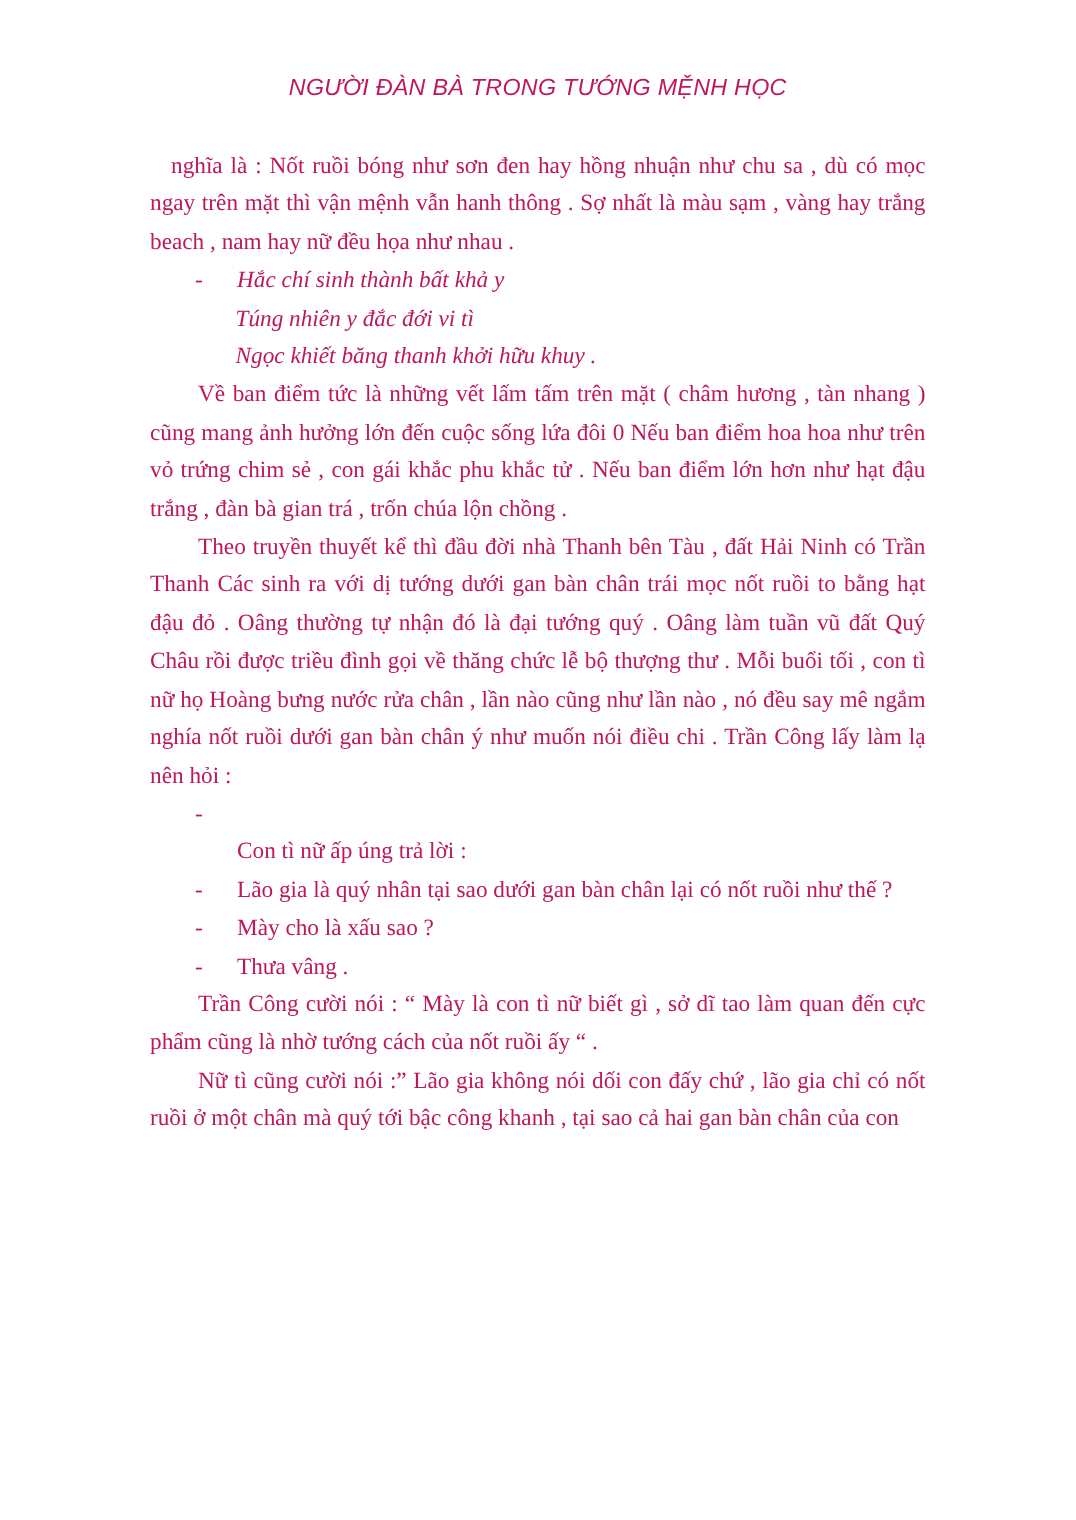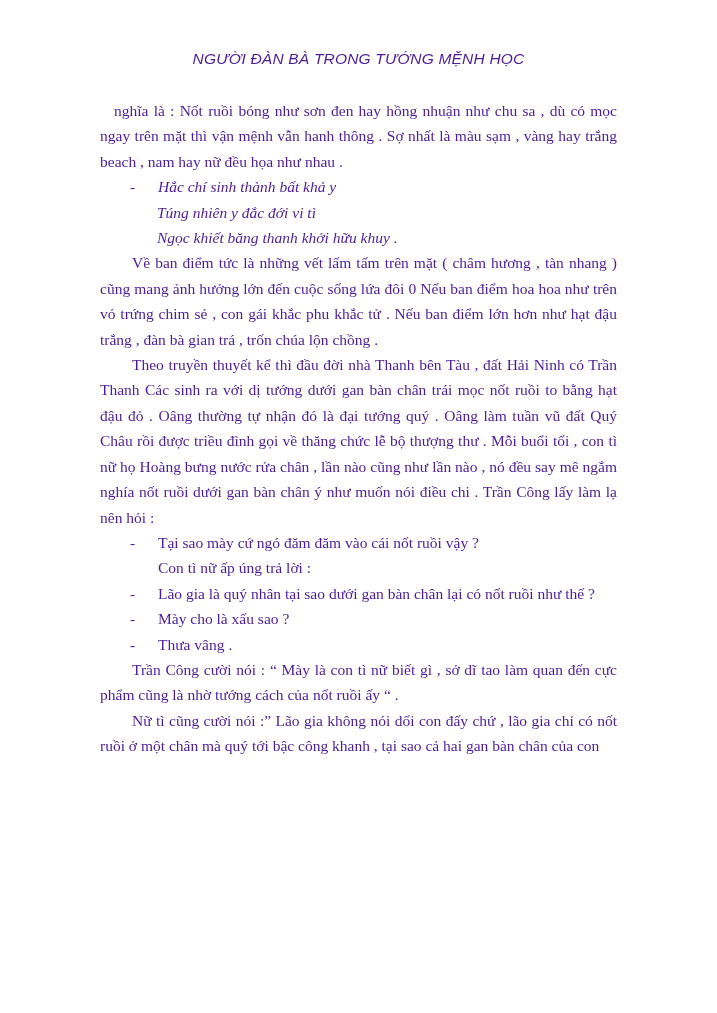--- a/index.html
+++ b/index.html
@@ -1,21 +1,21 @@
 <!DOCTYPE html>
 <html><head>
 <meta charset="utf-8">
 <style>
   html, body { margin: 0; padding: 0; background: #ffffff; }
   .page {
     position: relative;
     width: 717px;
     height: 887px;
     background: #ffffff;
-    color: #4c1d95;
+    color: #be185d;
     font-family: "Liberation Serif", serif;
     overflow: hidden;
   }
   .doc-title {
     margin-top: 50px;
     text-align: center;
     font-family: "Liberation Sans", sans-serif;
     font-style: italic;
     font-size: 15.5px;
     letter-spacing: 0.2px;
@@ -95,21 +95,20 @@
 
 
     <p class="para indent-lg">Về ban điểm tức là những vết lấm tấm trên mặt ( châm hương , tàn nhang ) cũng mang ảnh hưởng lớn đến cuộc sống lứa đôi 0 Nếu ban điểm hoa hoa như trên vỏ trứng chim sẻ , con gái khắc phu khắc tử . Nếu ban điểm lớn hơn như hạt đậu trắng , đàn bà gian trá , trốn chúa lộn chồng .</p>
 
 
     <p class="para indent-lg">Theo truyền thuyết kể thì đầu đời nhà Thanh bên Tàu , đất Hải Ninh có Trần Thanh Các sinh ra với dị tướng dưới gan bàn chân trái mọc nốt ruồi to bằng hạt đậu đỏ . Oâng thường tự nhận đó là đại tướng quý . Oâng làm tuần vũ đất Quý Châu rồi được triều đình gọi về thăng chức lễ bộ thượng thư . Mỗi buổi tối , con tì nữ họ Hoàng bưng nước rửa chân , lần nào cũng như lần nào , nó đều say mê ngắm nghía nốt ruồi dưới gan bàn chân ý như muốn nói điều chi . Trần Công lấy làm lạ nên hỏi :</p>
 
     <div>
       <div class="dialogue-line">
         <span class="hang-dash">-</span>
-        <span>Tại sao mày cứ ngó đăm đăm vào cái nốt ruồi vậy ?</span>
       </div>
       <div class="dialogue-line">
         <span class="hang-dash"></span>
         <span>Con tì nữ ấp úng trả lời :</span>
       </div>
       <div class="dialogue-line">
         <span class="hang-dash">-</span>
         <span>Lão gia là quý nhân tại sao dưới gan bàn chân lại có nốt ruồi như thế ?</span>
       </div>
       <div class="dialogue-line">

